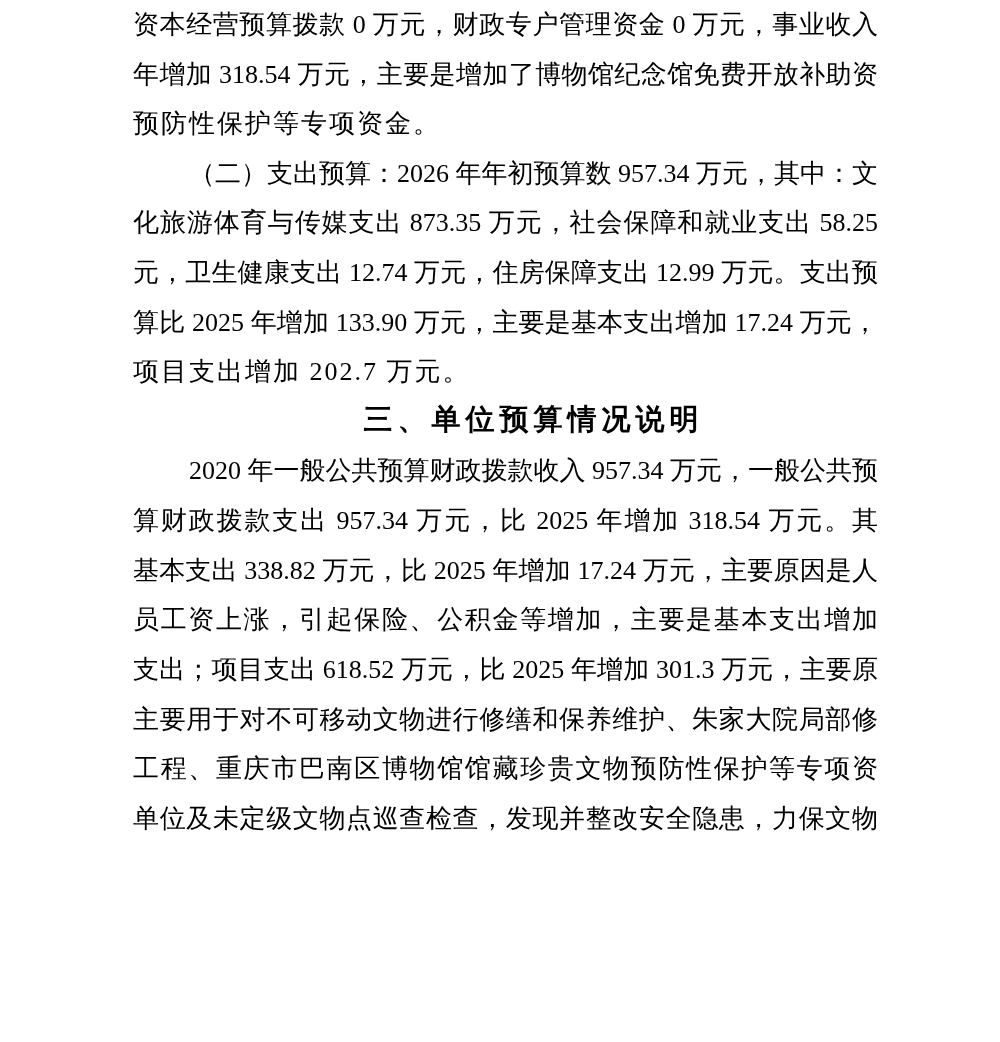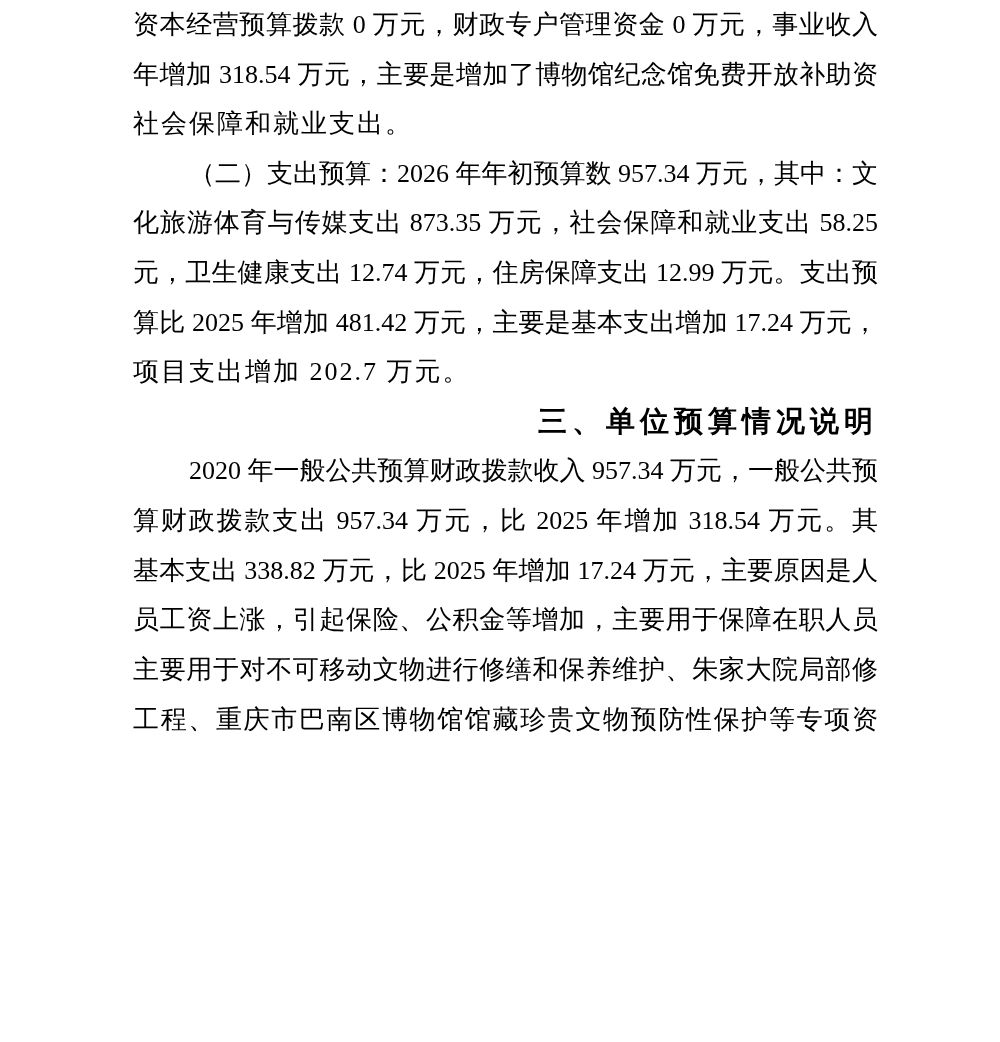--- a/index.html
+++ b/index.html
@@ -38,43 +38,45 @@
   .end {
     text-align: left;
     letter-spacing: 2px;
   }
   
   .ind {
     text-indent: 56px;
   }
   
   .heading {
-    font-family: Liberation Sans, sans-serif;
+    font-family: Liberation Mono, monospace;
     font-weight: bold;
     font-size: 29px;
     letter-spacing: 5px;
-    text-align: right;
+    text-align: center;
   }
 </style>
 </head>
 <body>
 
 <div class="page">
 
   <div class="ln j">资本经营预算拨款 0 万元，财政专户管理资金 0 万元，事业收入 0</div>
   <div class="ln j">年增加 318.54 万元，主要是增加了博物馆纪念馆免费开放补助资</div>
-  <div class="ln end">社会保障和就业支出。</div>
+  <div class="ln end">预防性保护等专项资金。</div>
 
   <div class="ln j ind">（二）支出预算：2026 年年初预算数 957.34 万元，其中：文</div>
   <div class="ln j">化旅游体育与传媒支出 873.35 万元，社会保障和就业支出 58.25 万</div>
   <div class="ln j">元，卫生健康支出 12.74 万元，住房保障支出 12.99 万元。支出预</div>
-  <div class="ln j">算比 2025 年增加 481.42 万元，主要是基本支出增加 17.24 万元，</div>
+  <div class="ln j">算比 2025 年增加 133.90 万元，主要是基本支出增加 17.24 万元，</div>
   <div class="ln end">项目支出增加 202.7 万元。</div>
 
   <div class="ln heading ind">三、单位预算情况说明</div>
 
   <div class="ln j ind">2020 年一般公共预算财政拨款收入 957.34 万元，一般公共预</div>
   <div class="ln j">算财政拨款支出 957.34 万元，比 2025 年增加 318.54 万元。其中：</div>
   <div class="ln j">基本支出 338.82 万元，比 2025 年增加 17.24 万元，主要原因是人</div>
-  <div class="ln j">员工资上涨，引起保险、公积金等增加，主要用于保障在职人员</div>
+  <div class="ln j">员工资上涨，引起保险、公积金等增加，主要是基本支出增加</div>
+  <div class="ln j">支出；项目支出 618.52 万元，比 2025 年增加 301.3 万元，主要原</div>
   <div class="ln j">主要用于对不可移动文物进行修缮和保养维护、朱家大院局部修缮</div>
   <div class="ln j">工程、重庆市巴南区博物馆馆藏珍贵文物预防性保护等专项资金，</div>
+  <div class="ln j">单位及未定级文物点巡查检查，发现并整改安全隐患，力保文物</div>
 </div>
 
 </body></html>

